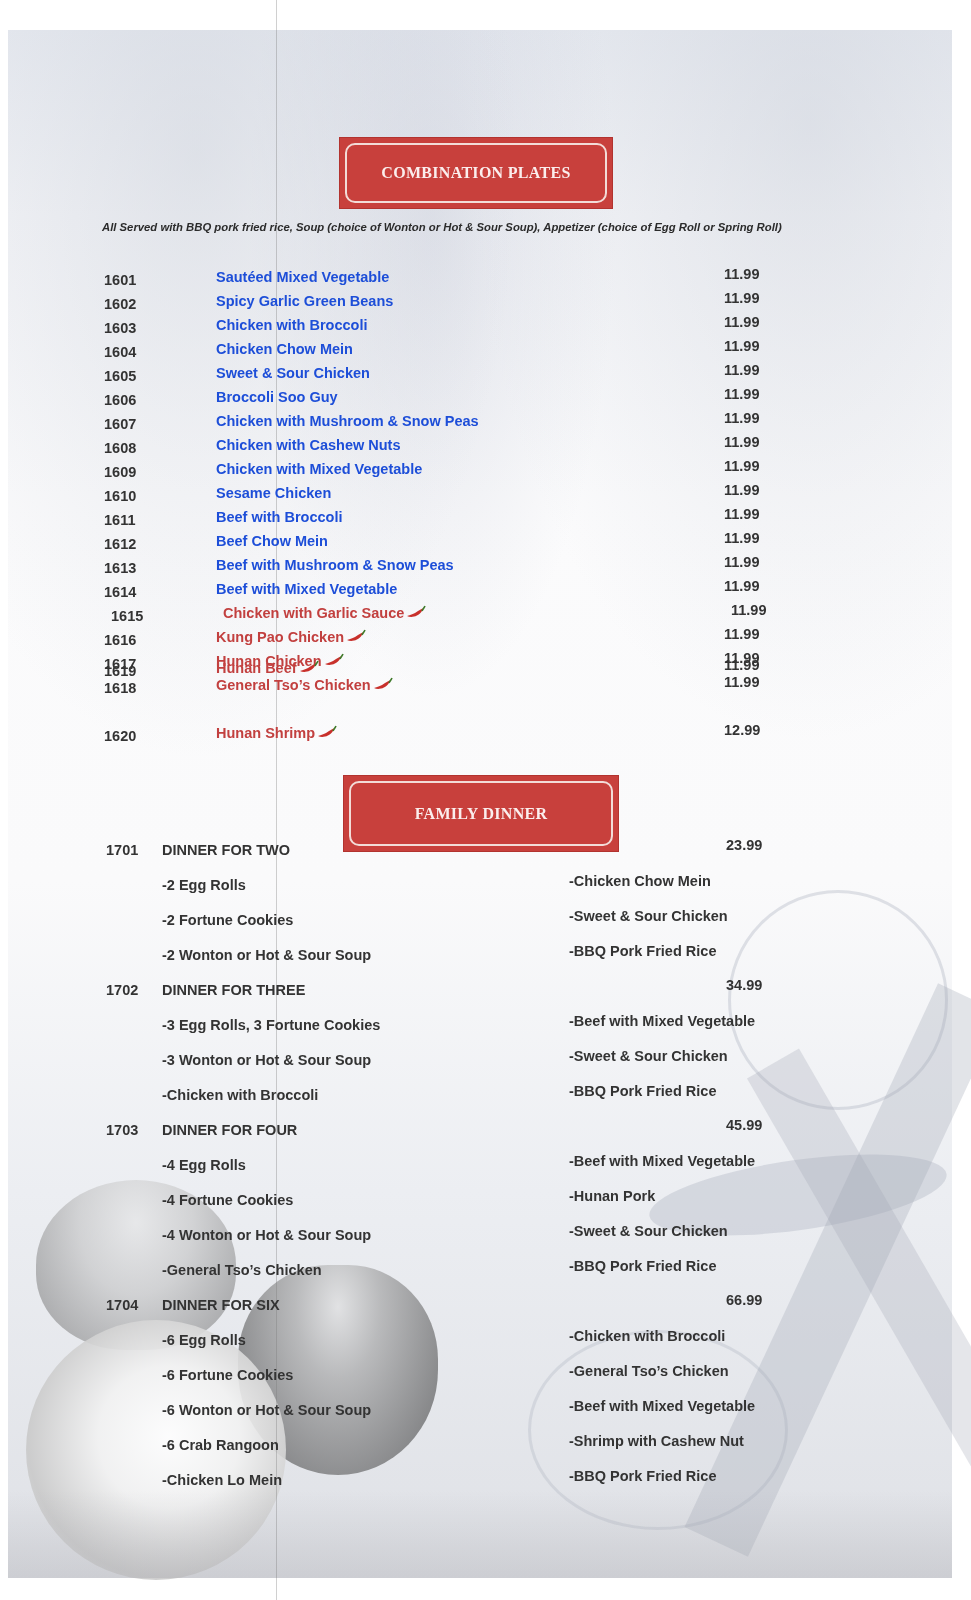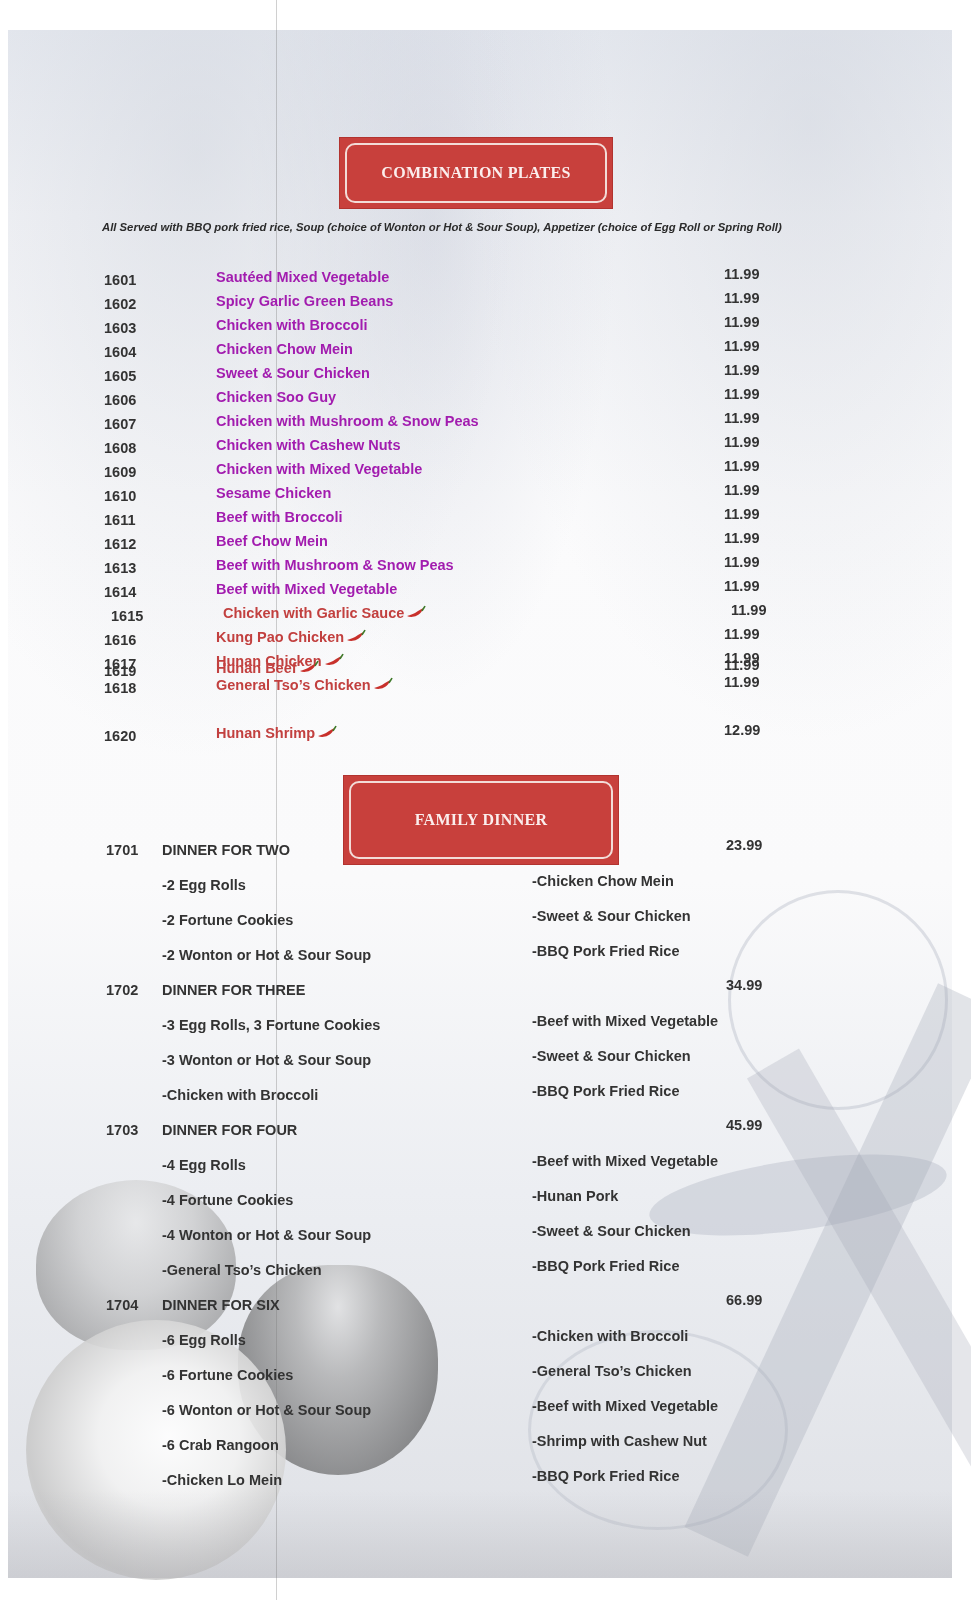--- a/index.html
+++ b/index.html
@@ -30,38 +30,38 @@
   .band1 { left: 800px; top: 940px; width: 70px; height: 600px; background: rgba(160,165,180,0.3); transform: rotate(25deg); }
   .band2 { left: 860px; top: 1000px; width: 60px; height: 500px; background: rgba(160,165,180,0.28); transform: rotate(-30deg); }
   .bottom-fade { left: 0; top: 1460px; width: 944px; height: 88px; background: linear-gradient(180deg, rgba(200,200,205,0) 0%, rgba(170,170,175,0.35) 100%); }
 
   
   .banner { position: absolute; background: #c8403c; display: flex; align-items: center; justify-content: center;
     box-shadow: 0 0 0 1px #b2332f; }
   .banner::before { content: ""; position: absolute; inset: 5px; border: 2px solid #f3dcd8; border-radius: 10px; }
   .banner-text { position: relative; font-family: "Liberation Serif", "DejaVu Serif", serif; font-weight: bold; color: #fbeeed; font-size: 16px; letter-spacing: 0.3px; }
   .banner-combo { left: 340px; top: 138px; width: 272px; height: 70px; justify-content: center; }
-  .banner-family { left: 344px; top: 776px; width: 274px; height: 88px; }
+  .banner-family { left: 344px; top: 776px; width: 274px; height: 75px; }
 
   .subtitle { position: absolute; left: 102px; top: 221px; width: 760px; font-size: 11.3px; font-style: italic; font-weight: bold; color: #2b2b2b; white-space: nowrap; }
 
   
   .combo-row { position: absolute; left: 0; width: 971px; height: 24px; font-size: 14.5px; font-weight: bold; }
   .combo-row .num { position: absolute; left: 104px; top: 3px; color: #333; }
-  .combo-row .name { position: absolute; left: 216px; top: 0px; color: #a21caf; white-space: nowrap; }
+  .combo-row .name { position: absolute; left: 216px; top: 0px; color: #1d4ed8; white-space: nowrap; }
   .combo-row .name.spicy { color: #c2403f; }
   .combo-row .price { position: absolute; left: 724px; top: -3px; color: #333; }
   .chili { display: inline-block; width: 22px; height: 14px; vertical-align: -1px; margin-left: 1px; }
 
   
   .fd { position: absolute; font-size: 14.5px; font-weight: bold; color: #333; white-space: nowrap; }
   .fd.num { left: 106px; }
   .fd.title { left: 162px; }
   .fd.item-left { left: 162px; }
-  .fd.item-right { left: 532px; }
+  .fd.item-right { left: 569px; }
   .fd.price { left: 726px; }
 </style>
 </head>
 <body>
 
 <div class="page">
   <div class="bg-art leaf"></div>
   <div class="bg-art swirl1"></div>
   <div class="bg-art swirl2"></div>
   <div class="bg-art band1"></div>
@@ -99,21 +99,21 @@
     <span class="name">Chicken Chow Mein</span>
     <span class="price">11.99</span>
   </div>
     <div class="combo-row" style="top: 365px;">
     <span class="num">1605</span>
     <span class="name">Sweet &amp; Sour Chicken</span>
     <span class="price">11.99</span>
   </div>
     <div class="combo-row" style="top: 389px;">
     <span class="num">1606</span>
-    <span class="name">Chicken Soo Guy</span>
+    <span class="name">Broccoli Soo Guy</span>
     <span class="price">11.99</span>
   </div>
     <div class="combo-row" style="top: 413px;">
     <span class="num">1607</span>
     <span class="name">Chicken with Mushroom &amp; Snow Peas</span>
     <span class="price">11.99</span>
   </div>
     <div class="combo-row" style="top: 437px;">
     <span class="num">1608</span>
     <span class="name">Chicken with Cashew Nuts</span>

